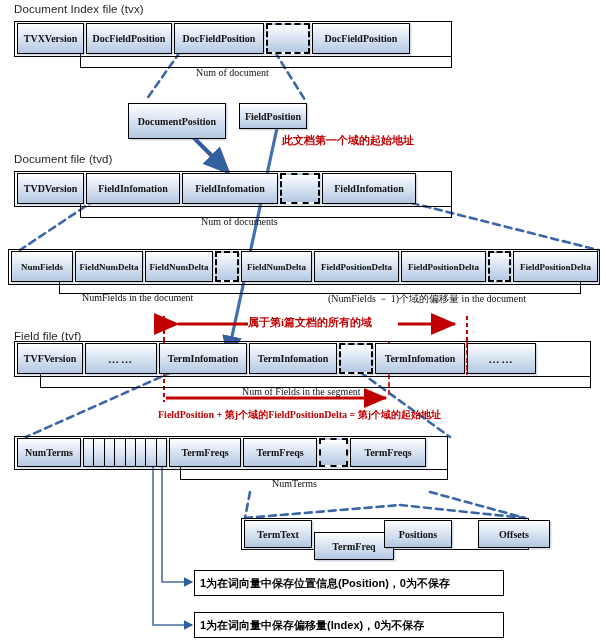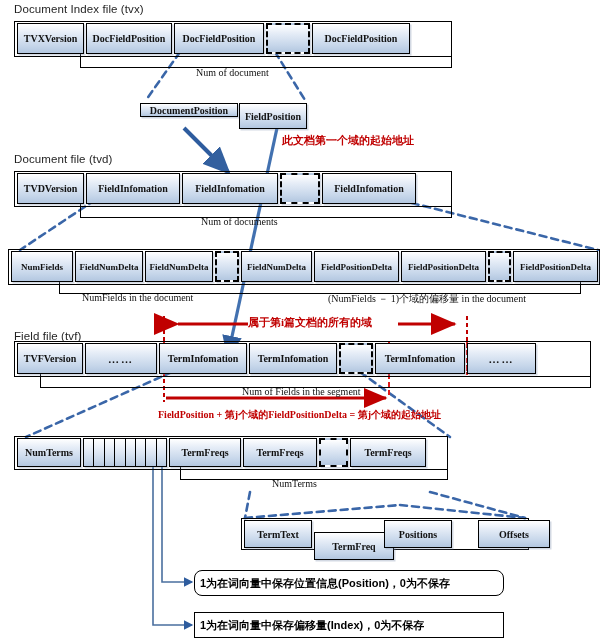--- a/index.html
+++ b/index.html
@@ -185,21 +185,21 @@
   <div class="rail open-top" style="left:80px;top:50px;width:372px;height:18px;"></div>
 
   <div class="cell" style="left:17px;top:23px;width:67px;height:31px;">TVXVersion</div>
   <div class="cell" style="left:86px;top:23px;width:86px;height:31px;">DocFieldPosition</div>
   <div class="cell" style="left:174px;top:23px;width:90px;height:31px;">DocFieldPosition</div>
   <div class="cell dots" style="left:266px;top:23px;width:44px;height:31px;"></div>
   <div class="cell" style="left:312px;top:23px;width:98px;height:31px;">DocFieldPosition</div>
 
   <div class="caption" style="left:196px;top:67px;">Num of document</div>
 
-  <div class="cell" style="left:140px;top:103px;width:98px;height:14px;">DocumentPosition</div>
+  <div class="cell" style="left:128px;top:103px;width:98px;height:36px;">DocumentPosition</div>
   <div class="cell" style="left:239px;top:103px;width:68px;height:26px;">FieldPosition</div>
 
   <div class="redtext" style="left:282px;top:133px;">此文档第一个域的起始地址</div>
 
   <div class="section-title" style="left:14px;top:153px;">Document file (tvd)</div>
 
   <div class="rail" style="left:14px;top:171px;width:438px;height:36px;"></div>
   <div class="rail open-top" style="left:80px;top:200px;width:372px;height:18px;"></div>
 
   <div class="cell" style="left:17px;top:173px;width:67px;height:31px;font-family:Liberation Serif, serif;">TVDVersion</div>
@@ -266,16 +266,16 @@
 
   <div class="caption" style="left:272px;top:478px;">NumTerms</div>
 
   <div class="rail" style="left:241px;top:518px;width:288px;height:32px;"></div>
 
   <div class="cell" style="left:244px;top:520px;width:68px;height:28px;">TermText</div>
   <div class="cell" style="left:314px;top:532px;width:80px;height:28px;">TermFreq</div>
   <div class="cell" style="left:384px;top:520px;width:68px;height:28px;">Positions</div>
   <div class="cell" style="left:454px;top:520px;width:72px;height:28px;margin-left:24px;">Offsets</div>
 
-  <div class="notebox" style="left:194px;top:570px;width:310px;height:26px;border-radius:8px;">1为在词向量中保存位置信息(Position)，0为不保存</div>
+  <div class="notebox" style="left:194px;top:570px;width:310px;height:26px;">1为在词向量中保存位置信息(Position)，0为不保存</div>
   <div class="notebox" style="left:194px;top:612px;width:310px;height:26px;">1为在词向量中保存偏移量(Index)，0为不保存</div>
 
 </div>
 
 </body></html>

